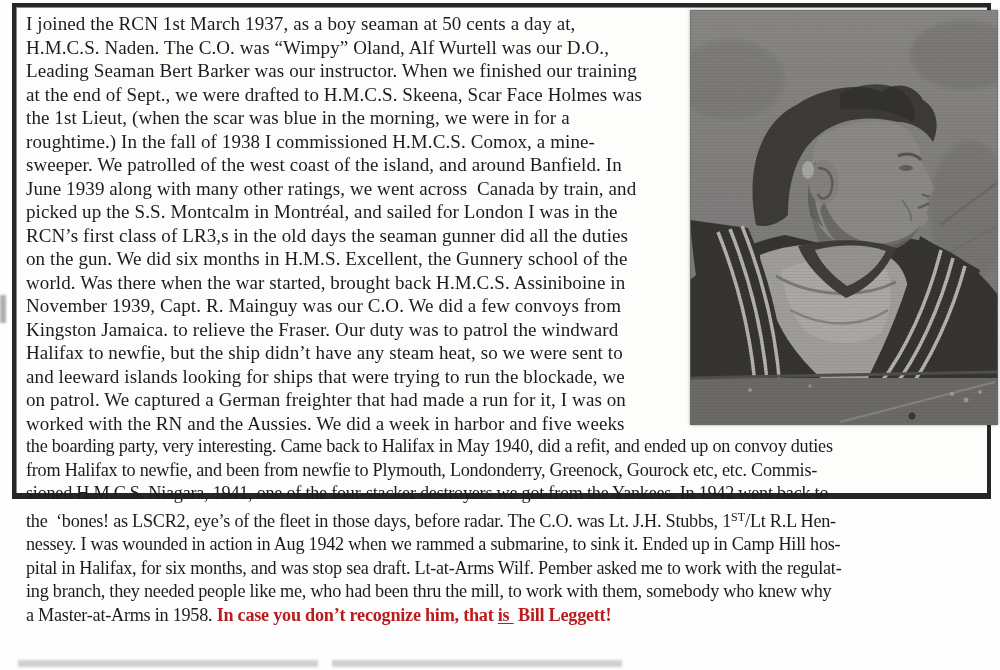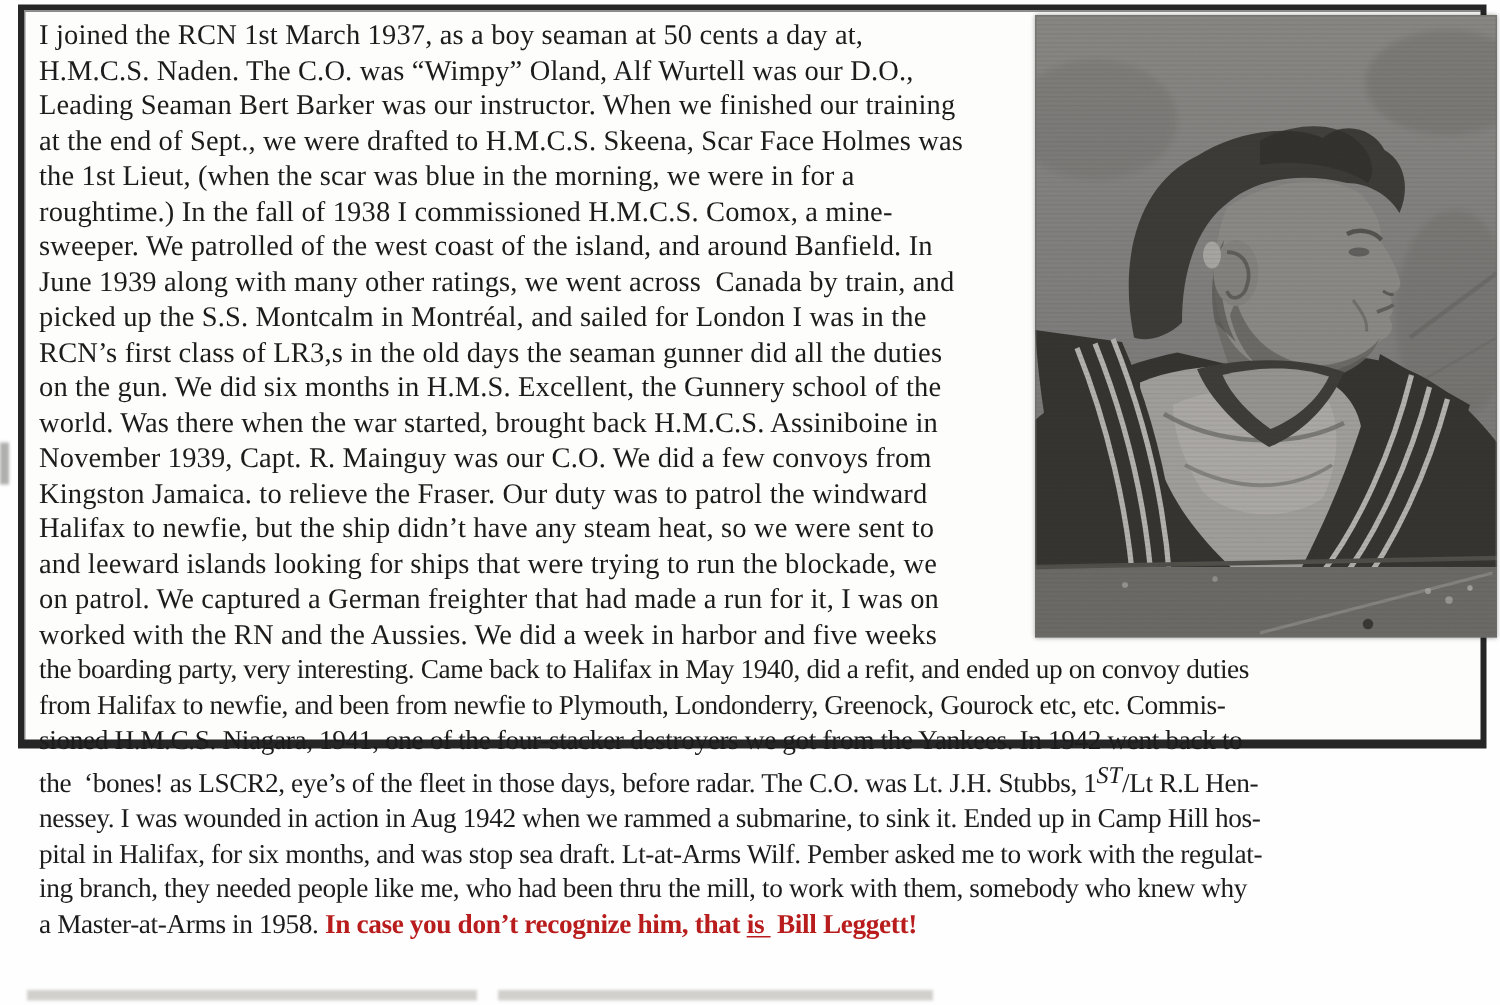--- a/index.html
+++ b/index.html
@@ -10,21 +10,21 @@
     box-sizing:border-box;background:#fdfdfc;
     border:4px solid #262626;border-bottom-width:6px;border-right-width:4px;
     box-shadow:1px 1px 0 #8a8a8a inset;
   }
   .text-lines{position:absolute;left:10px;top:5px;color:#1c1c1c;z-index:1;}
   .line{white-space:pre;line-height:23.5px;}
   .line-narrow{font-size:19px;letter-spacing:0.1px;}
   .line-full{font-size:18.2px;letter-spacing:-0.25px;}
   .b{font-weight:bold;color:#b91c1c;}
   .u{text-decoration:underline;text-underline-offset:2px;}
-  .sup{font-size:16px;vertical-align:6px;letter-spacing:0;font-style:italic;}
+  .sup{font-size:12px;vertical-align:6px;letter-spacing:0;}
   .photo{
     position:absolute;left:690px;top:10px;width:308px;height:415px;z-index:2;
     box-shadow:0 0 3px rgba(0,0,0,.35);
   }
   .photo svg{display:block;width:100%;height:100%;}
   .scan-artifact{position:absolute;height:7px;background:#b9b8b4;filter:blur(1.2px);opacity:.65;z-index:0;}
   .artifact-1{left:18px;top:660px;width:300px;}
   .artifact-2{left:332px;top:660px;width:290px;}
   .edge-smudge{position:absolute;left:0;top:295px;width:6px;height:28px;background:#9c9c9a;filter:blur(1px);opacity:.8;}
 </style>

